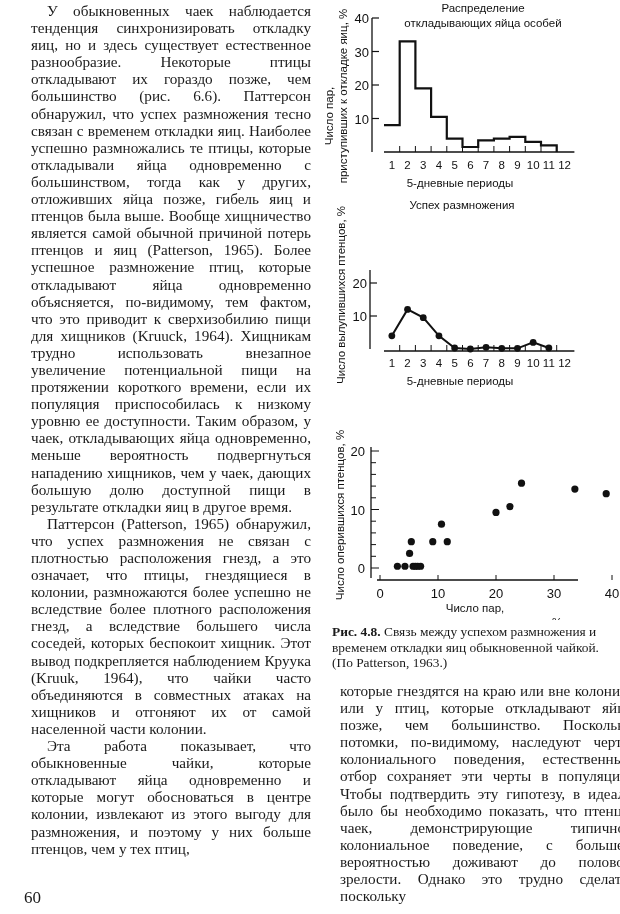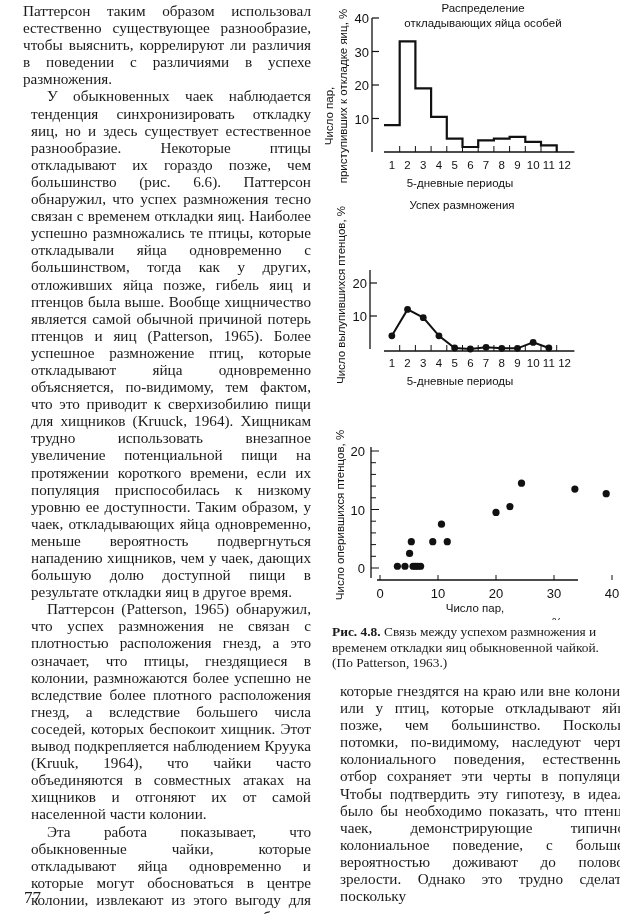--- a/index.html
+++ b/index.html
@@ -14,21 +14,20 @@
   .chart svg { display: block; }
   .caption { position: absolute; left: 332px; top: 624px; width: 284px;
              font-size: 13.4px; line-height: 15.5px; }
   .caption b { font-weight: bold; }
   svg text { font-family: "Liberation Sans", "DejaVu Sans", sans-serif; fill: #111; }
 </style>
 </head>
 <body>
 
 <div class="col-left">
-  <p class="para">Паттерсон таким образом использовал естественно существующее разнообразие, чтобы выяснить, коррелируют ли различия в поведении с различиями в успехе размножения.</p>
   <p class="para indent">У обыкновенных чаек наблюдается тенденция синхронизировать откладку яиц, но и здесь существует естественное разнообразие. Некоторые птицы откладывают их гораздо позже, чем большинство (рис. 6.6). Паттерсон обнаружил, что успех размножения тесно связан с временем откладки яиц. Наиболее успешно размножались те птицы, которые откладывали яйца одновременно с большинством, тогда как у других, отложивших яйца позже, гибель яиц и птенцов была выше. Вообще хищничество является самой обычной причиной потерь птенцов и яиц (Patterson, 1965). Более успешное размножение птиц, которые откладывают яйца одновременно объясняется, по-видимому, тем фактом, что это приводит к сверхизобилию пищи для хищников (Kruuck, 1964). Хищникам трудно использовать внезапное увеличение потенциальной пищи на протяжении короткого времени, если их популяция приспособилась к низкому уровню ее доступности. Таким образом, у чаек, откладывающих яйца одновременно, меньше вероятность подвергнуться нападению хищников, чем у чаек, дающих большую долю доступной пищи в результате откладки яиц в другое время.</p>
   <p class="para indent">Паттерсон (Patterson, 1965) обнаружил, что успех размножения не связан с плотностью расположения гнезд, а это означает, что птицы, гнездящиеся в колонии, размножаются более успешно не вследствие более плотного расположения гнезд, а вследствие большего числа соседей, которых беспокоит хищник. Этот вывод подкрепляется наблюдением Круука (Kruuk, 1964), что чайки часто объединяются в совместных атаках на хищников и отгоняют их от самой населенной части колонии.</p>
   <p class="para indent">Эта работа показывает, что обыкновенные чайки, которые откладывают яйца одновременно и которые могут обосноваться в центре колонии, извлекают из этого выгоду для размножения, и поэтому у них больше птенцов, чем у тех птиц,</p>
 </div>
 
 <div class="chart" style="top:0px;">
   <svg id="chart1" width="300" height="195">
       <line x1="52" y1="18" x2="52" y2="152" stroke="#111" stroke-width="1.3"></line>
       <line x1="52" y1="118.5" x2="59" y2="118.5" stroke="#111" stroke-width="1.2"></line>
       <text x="49" y="123.5" text-anchor="end" font-size="13">10</text>
@@ -171,13 +170,13 @@
 </div>
 
 <div class="caption">
   <b>Рис. 4.8.</b><span> Связь между успехом размножения и временем откладки яиц обыкновенной чайкой. (По Patterson, 1963.)</span>
 </div>
 
 <div class="col-right-text">
   <p class="para">которые гнездятся на краю или вне колонии, или у птиц, которые откладывают яйца позже, чем большинство. Поскольку потомки, по-видимому, наследуют черты колониального поведения, естественный отбор сохраняет эти черты в популяции. Чтобы подтвердить эту гипотезу, в идеале было бы необходимо показать, что птенцы чаек, демонстрирующие типичное колониальное поведение, с большей вероятностью доживают до половой зрелости. Однако это трудно сделать, поскольку</p>
 </div>
 
-<div class="page-number">77</div>
+<div class="page-number">60</div>
 
 </body></html>

